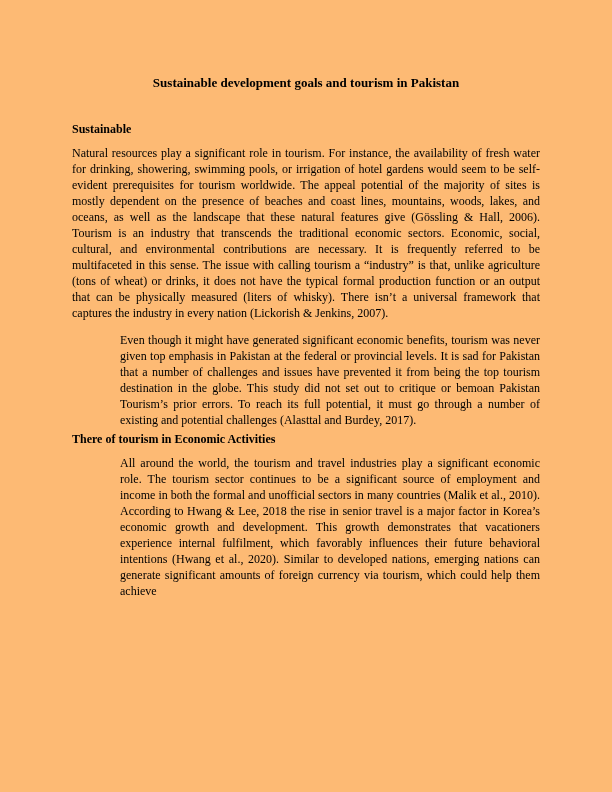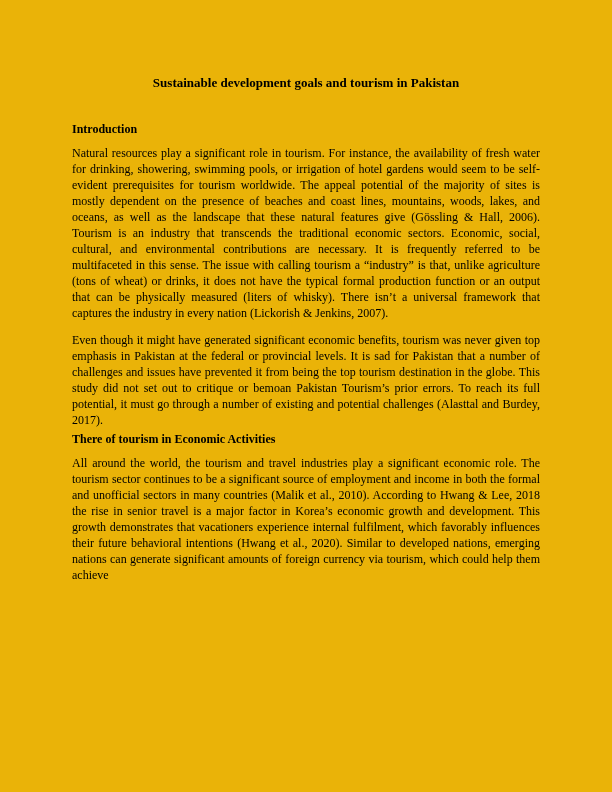--- a/index.html
+++ b/index.html
@@ -5,21 +5,21 @@
   html, body {
     margin: 0;
     padding: 0;
     background: #ffffff;
   }
   .page {
     position: relative;
     width: 612px;
     height: 792px;
     box-sizing: border-box;
-    background: #eab308;
+    background: #fdba74;
     padding: 72px 72px 60px 72px;
     font-family: "Liberation Serif", "DejaVu Serif", serif;
     font-size: 12px;
     color: #000000;
     overflow: hidden;
   }
   .doc-title {
     font-size: 13px;
     font-weight: bold;
     text-align: center;
@@ -34,34 +34,35 @@
     text-align: left;
   }
   .para {
     margin: 0 0 11px 0;
     line-height: 16px;
     text-align: justify;
     text-justify: inter-word;
   }
   .para:last-child {
     margin-bottom: 0;
+    margin-left: 48px;
   }
   section {
     margin: 0;
   }
 </style>
 </head>
 <body>
 
 <div class="page">
 
   <h1 class="doc-title">Sustainable development goals and tourism in Pakistan</h1>
 
   <section>
-    <h2 class="section-heading">Introduction</h2>
+    <h2 class="section-heading">Sustainable</h2>
     <p class="para">Natural resources play a significant role in tourism. For instance, the availability of fresh water for drinking, showering, swimming pools, or irrigation of hotel gardens would seem to be self-evident prerequisites for tourism worldwide. The appeal potential of the majority of sites is mostly dependent on the presence of beaches and coast lines, mountains, woods, lakes, and oceans, as well as the landscape that these natural features give (Gössling &amp; Hall, 2006). Tourism is an industry that transcends the traditional economic sectors. Economic, social, cultural, and environmental contributions are necessary. It is frequently referred to be multifaceted in this sense. The issue with calling tourism a “industry” is that, unlike agriculture (tons of wheat) or drinks, it does not have the typical formal production function or an output that can be physically measured (liters of whisky). There isn’t a universal framework that captures the industry in every nation (Lickorish &amp; Jenkins, 2007).</p>
     <p class="para">Even though it might have generated significant economic benefits, tourism was never given top emphasis in Pakistan at the federal or provincial levels. It is sad for Pakistan that a number of challenges and issues have prevented it from being the top tourism destination in the globe. This study did not set out to critique or bemoan Pakistan Tourism’s prior errors. To reach its full potential, it must go through a number of existing and potential challenges (Alasttal and Burdey, 2017).</p>
   </section>
 
   <section>
     <h2 class="section-heading">There of tourism in Economic Activities</h2>
     <p class="para">All around the world, the tourism and travel industries play a significant economic role. The tourism sector continues to be a significant source of employment and income in both the formal and unofficial sectors in many countries (Malik et al., 2010). According to Hwang &amp; Lee, 2018 the rise in senior travel is a major factor in Korea’s economic growth and development. This growth demonstrates that vacationers experience internal fulfilment, which favorably influences their future behavioral intentions (Hwang et al., 2020). Similar to developed nations, emerging nations can generate significant amounts of foreign currency via tourism, which could help them achieve</p>
   </section>
 
 </div>

